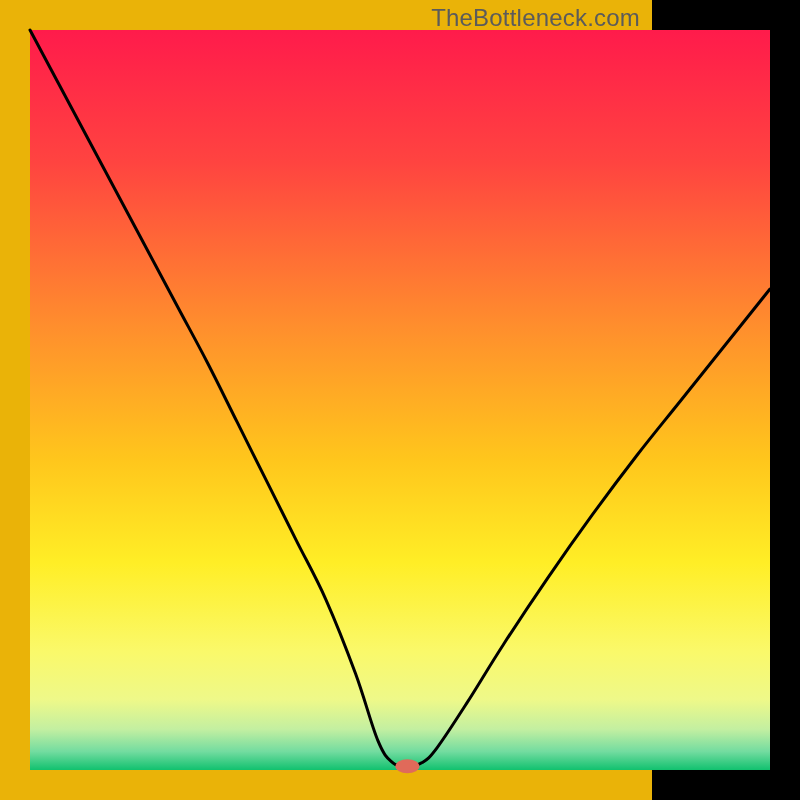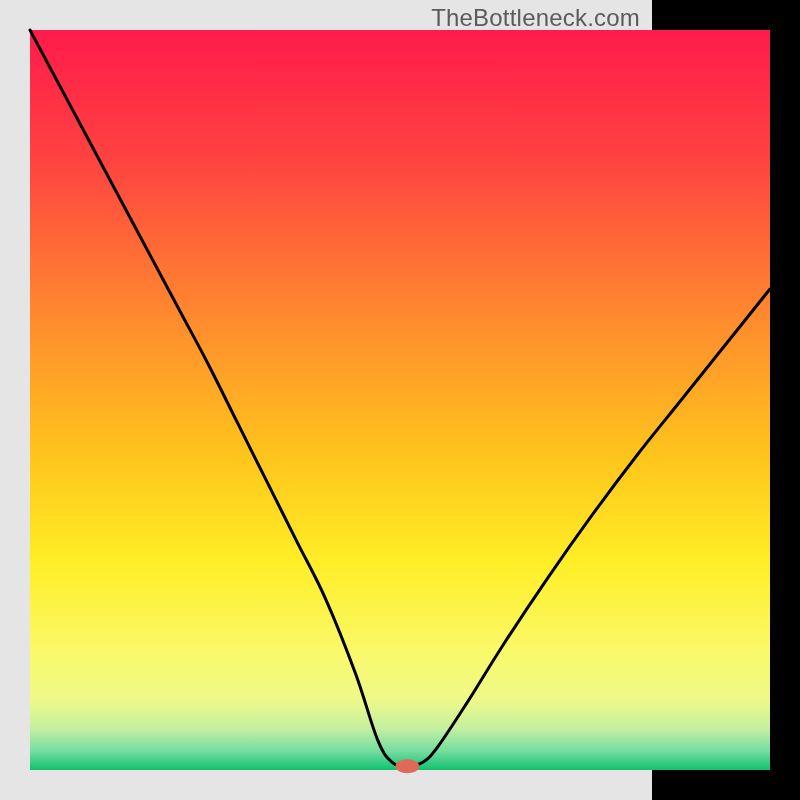--- a/index.html
+++ b/index.html
@@ -7,21 +7,21 @@
     padding: 0;
     width: 800px;
     height: 800px;
     background: #000;
     overflow: hidden;
   }
   .frame {
     position: relative;
     width: 652px;
     height: 800px;
-    background: #e5e5e5;
+    background: #eab308;
   }
   .watermark {
     position: absolute;
     top: 4px;
     right: 12px;
     font-family: Arial, Helvetica, sans-serif;
     font-size: 24px;
     font-weight: 500;
     color: #5b5b5b;
     letter-spacing: 0.2px;

